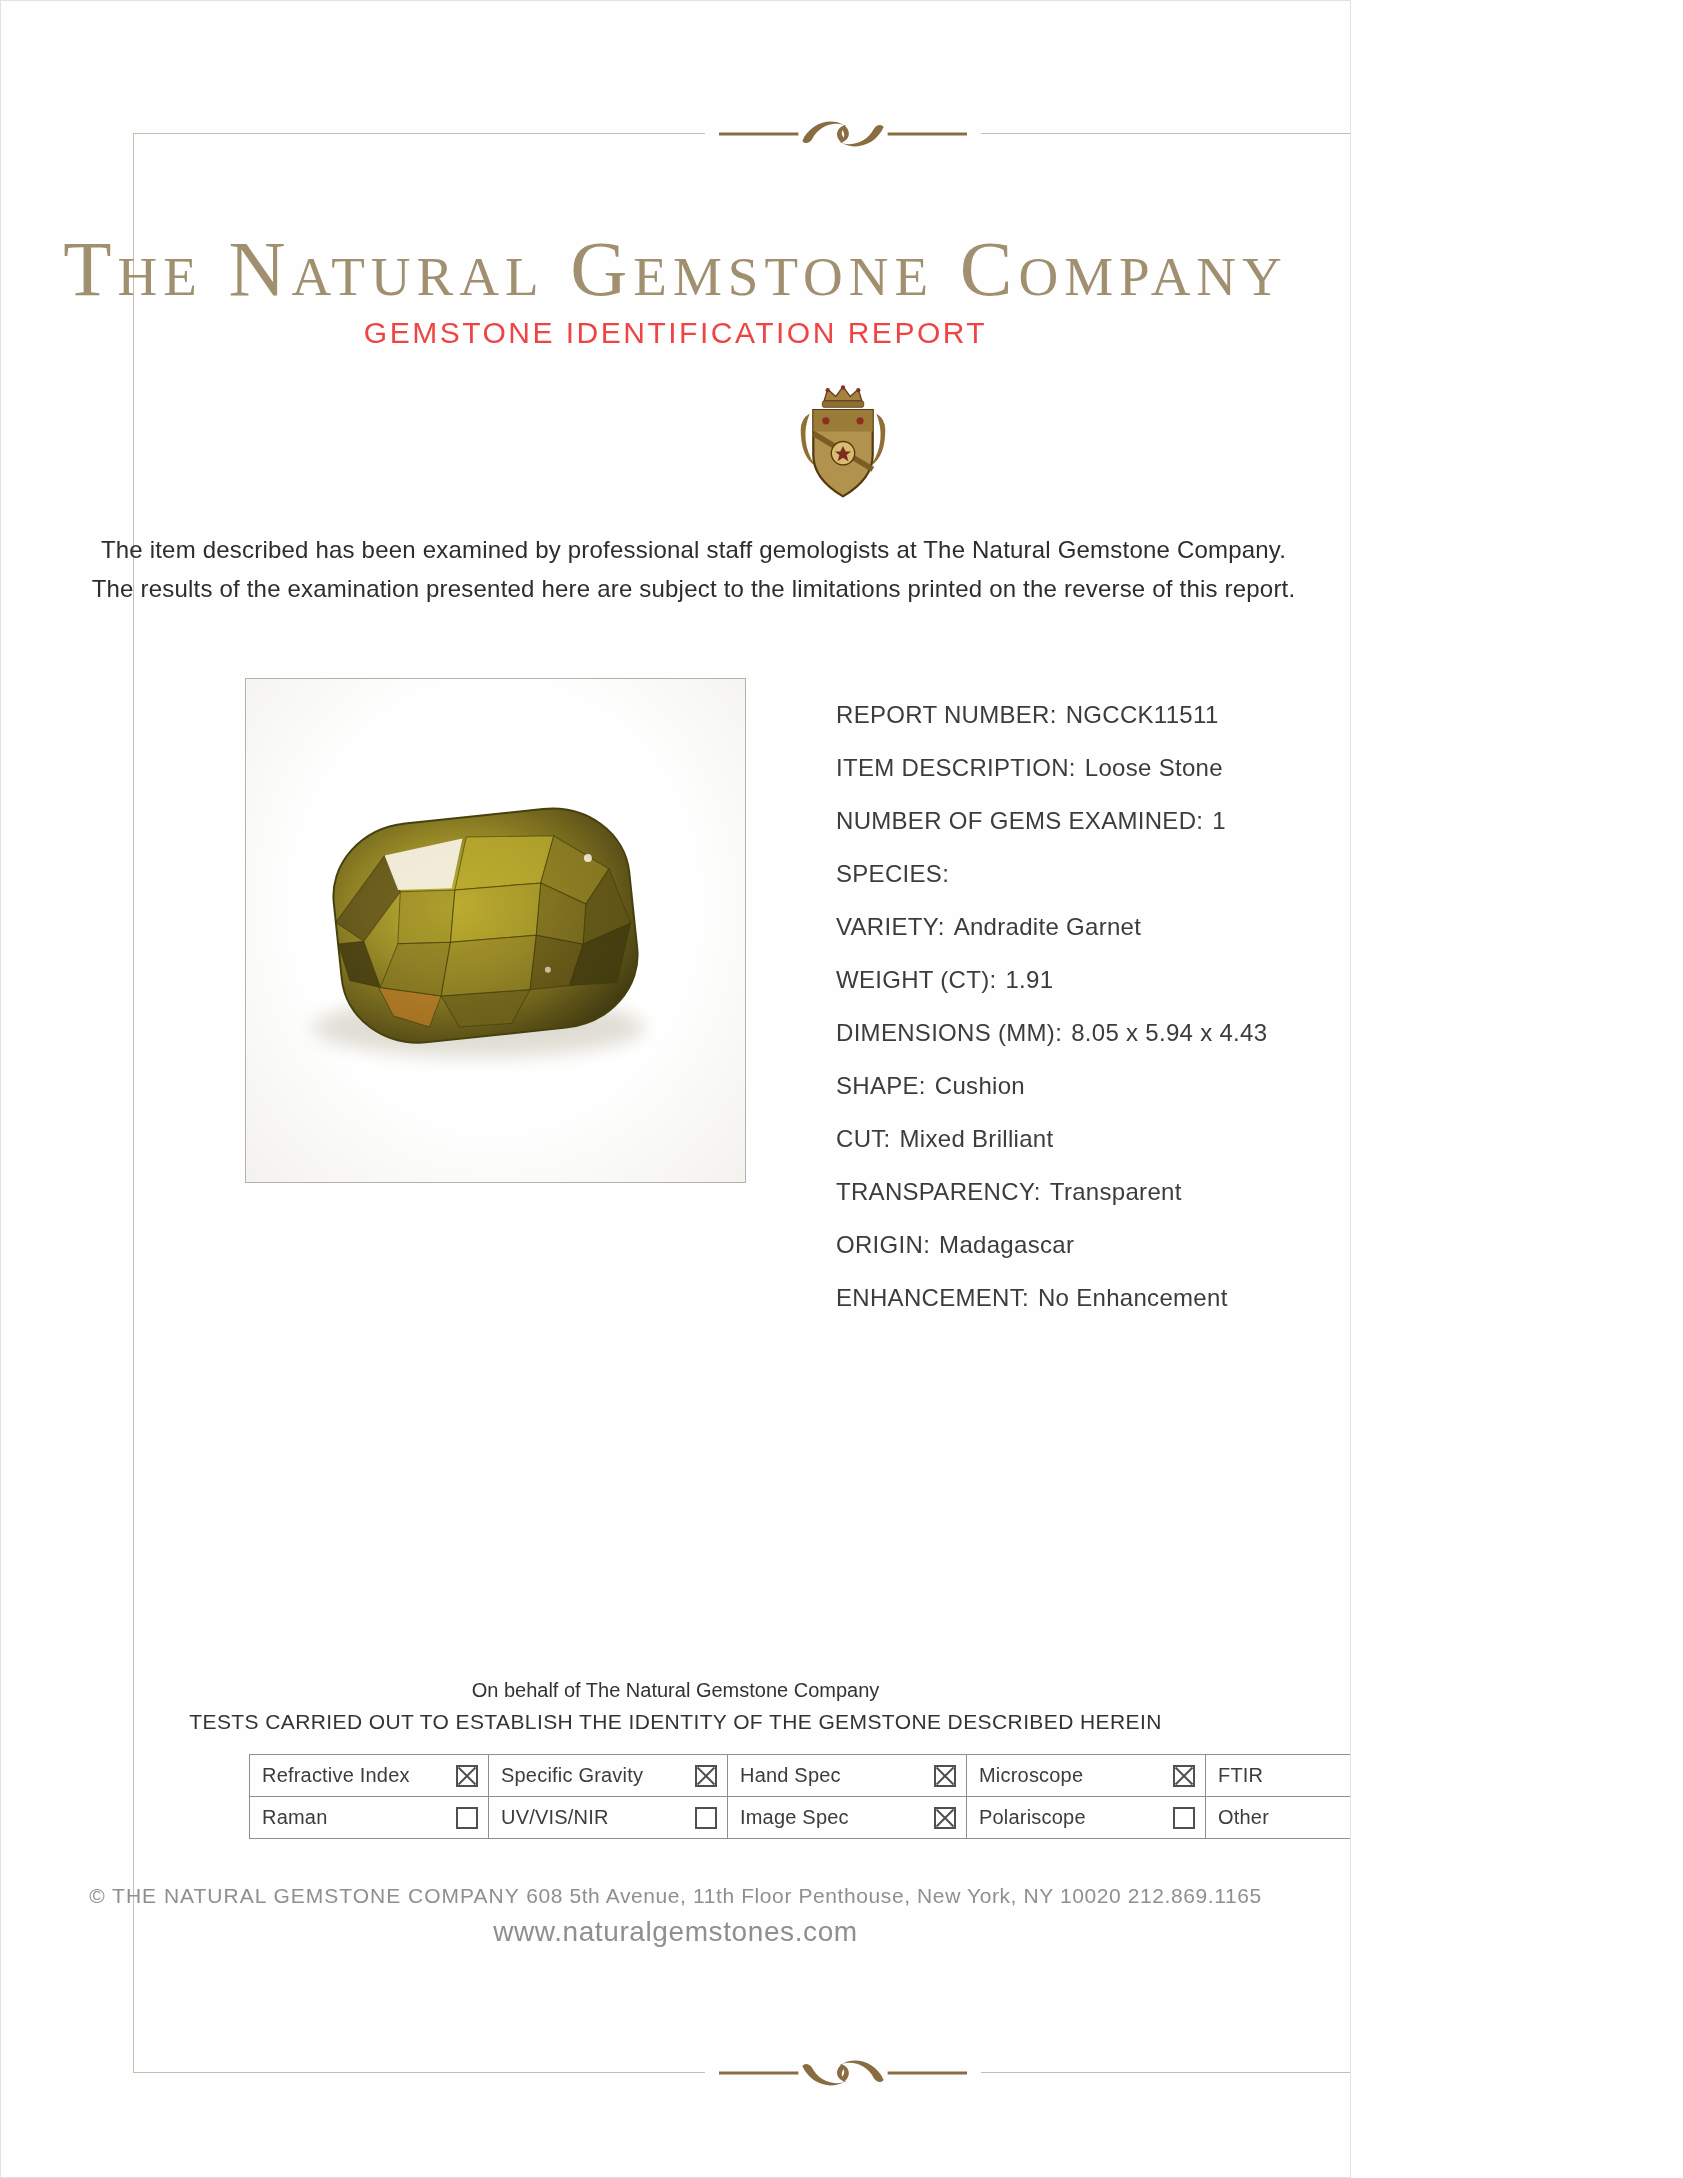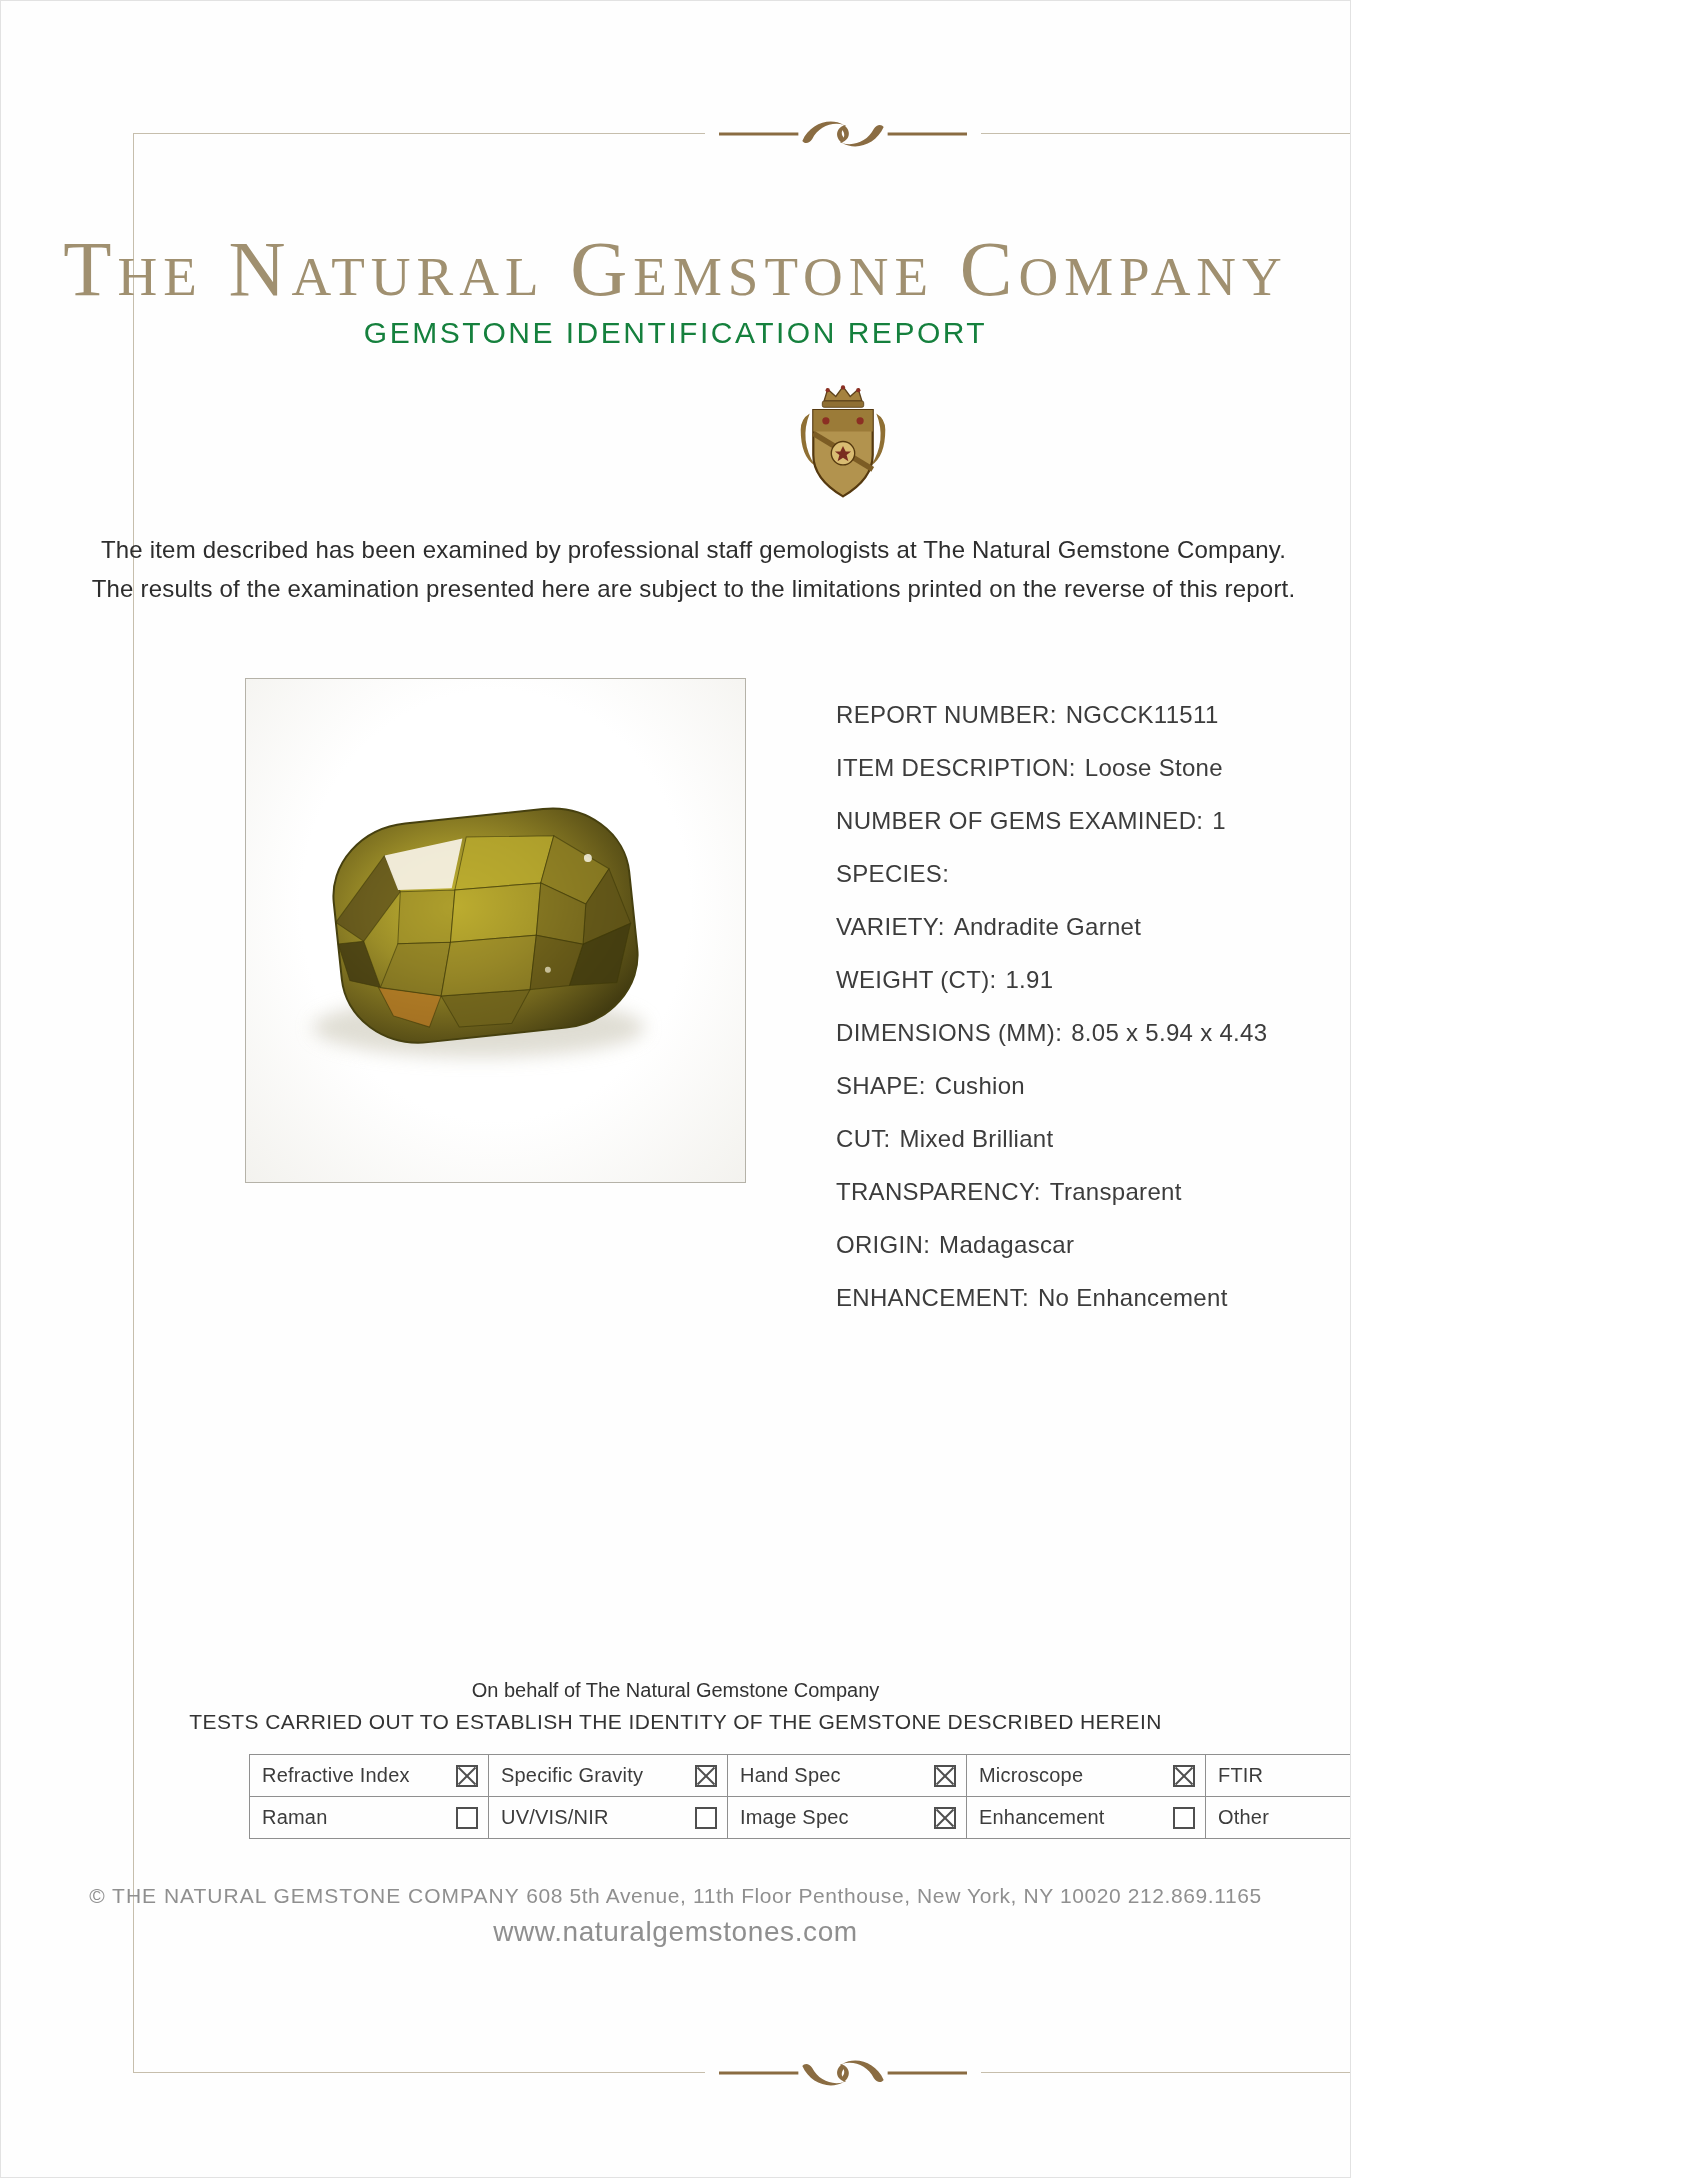--- a/index.html
+++ b/index.html
@@ -27,21 +27,21 @@
 
   .company {
     position:absolute; top:228px; left:0; width:100%; text-align:center;
     font-family:"Liberation Serif", serif; font-variant:small-caps;
     font-weight:normal; font-size:79px; letter-spacing:6px;
     color:#a09070; line-height:1; white-space:nowrap;
   }
 
   .report-title {
     position:absolute; top:315px; left:0; width:100%; text-align:center;
-    font-size:30px; font-weight:normal; letter-spacing:2.5px; color:#15803d;
+    font-size:30px; font-weight:normal; letter-spacing:2.5px; color:#ef4444;
   }
 
   .crest { position:absolute; top:382px; left:842px; transform:translateX(-50%); line-height:0; }
 
   .intro {
     position:absolute; top:529px; left:0; width:100%; text-align:center;
     font-size:24px; line-height:39px; color:#2d2d2d; letter-spacing:0.2px;padding-left:36px;
   }
 
   .gem-photo {
@@ -209,21 +209,21 @@
       <td><span>Refractive Index</span><span class="checkbox checked"></span></td>
       <td><span>Specific Gravity</span><span class="checkbox checked"></span></td>
       <td><span>Hand Spec</span><span class="checkbox checked"></span></td>
       <td><span>Microscope</span><span class="checkbox checked"></span></td>
       <td><span>FTIR</span><span class="checkbox"></span></td>
     </tr>
     <tr>
       <td><span>Raman</span><span class="checkbox"></span></td>
       <td><span>UV/VIS/NIR</span><span class="checkbox"></span></td>
       <td><span>Image Spec</span><span class="checkbox checked"></span></td>
-      <td><span>Enhancement</span><span class="checkbox"></span></td>
+      <td><span>Polariscope</span><span class="checkbox"></span></td>
       <td><span>Other</span><span class="checkbox checked"></span></td>
     </tr>
   </tbody>
     </table>
 
   <div class="footer-line">
     <span class="copy">© THE NATURAL GEMSTONE COMPANY</span>
     <span>608 5th Avenue, 11th Floor Penthouse, New York, NY  10020   212.869.1165</span>
   </div>
   <div class="website">www.naturalgemstones.com</div>

